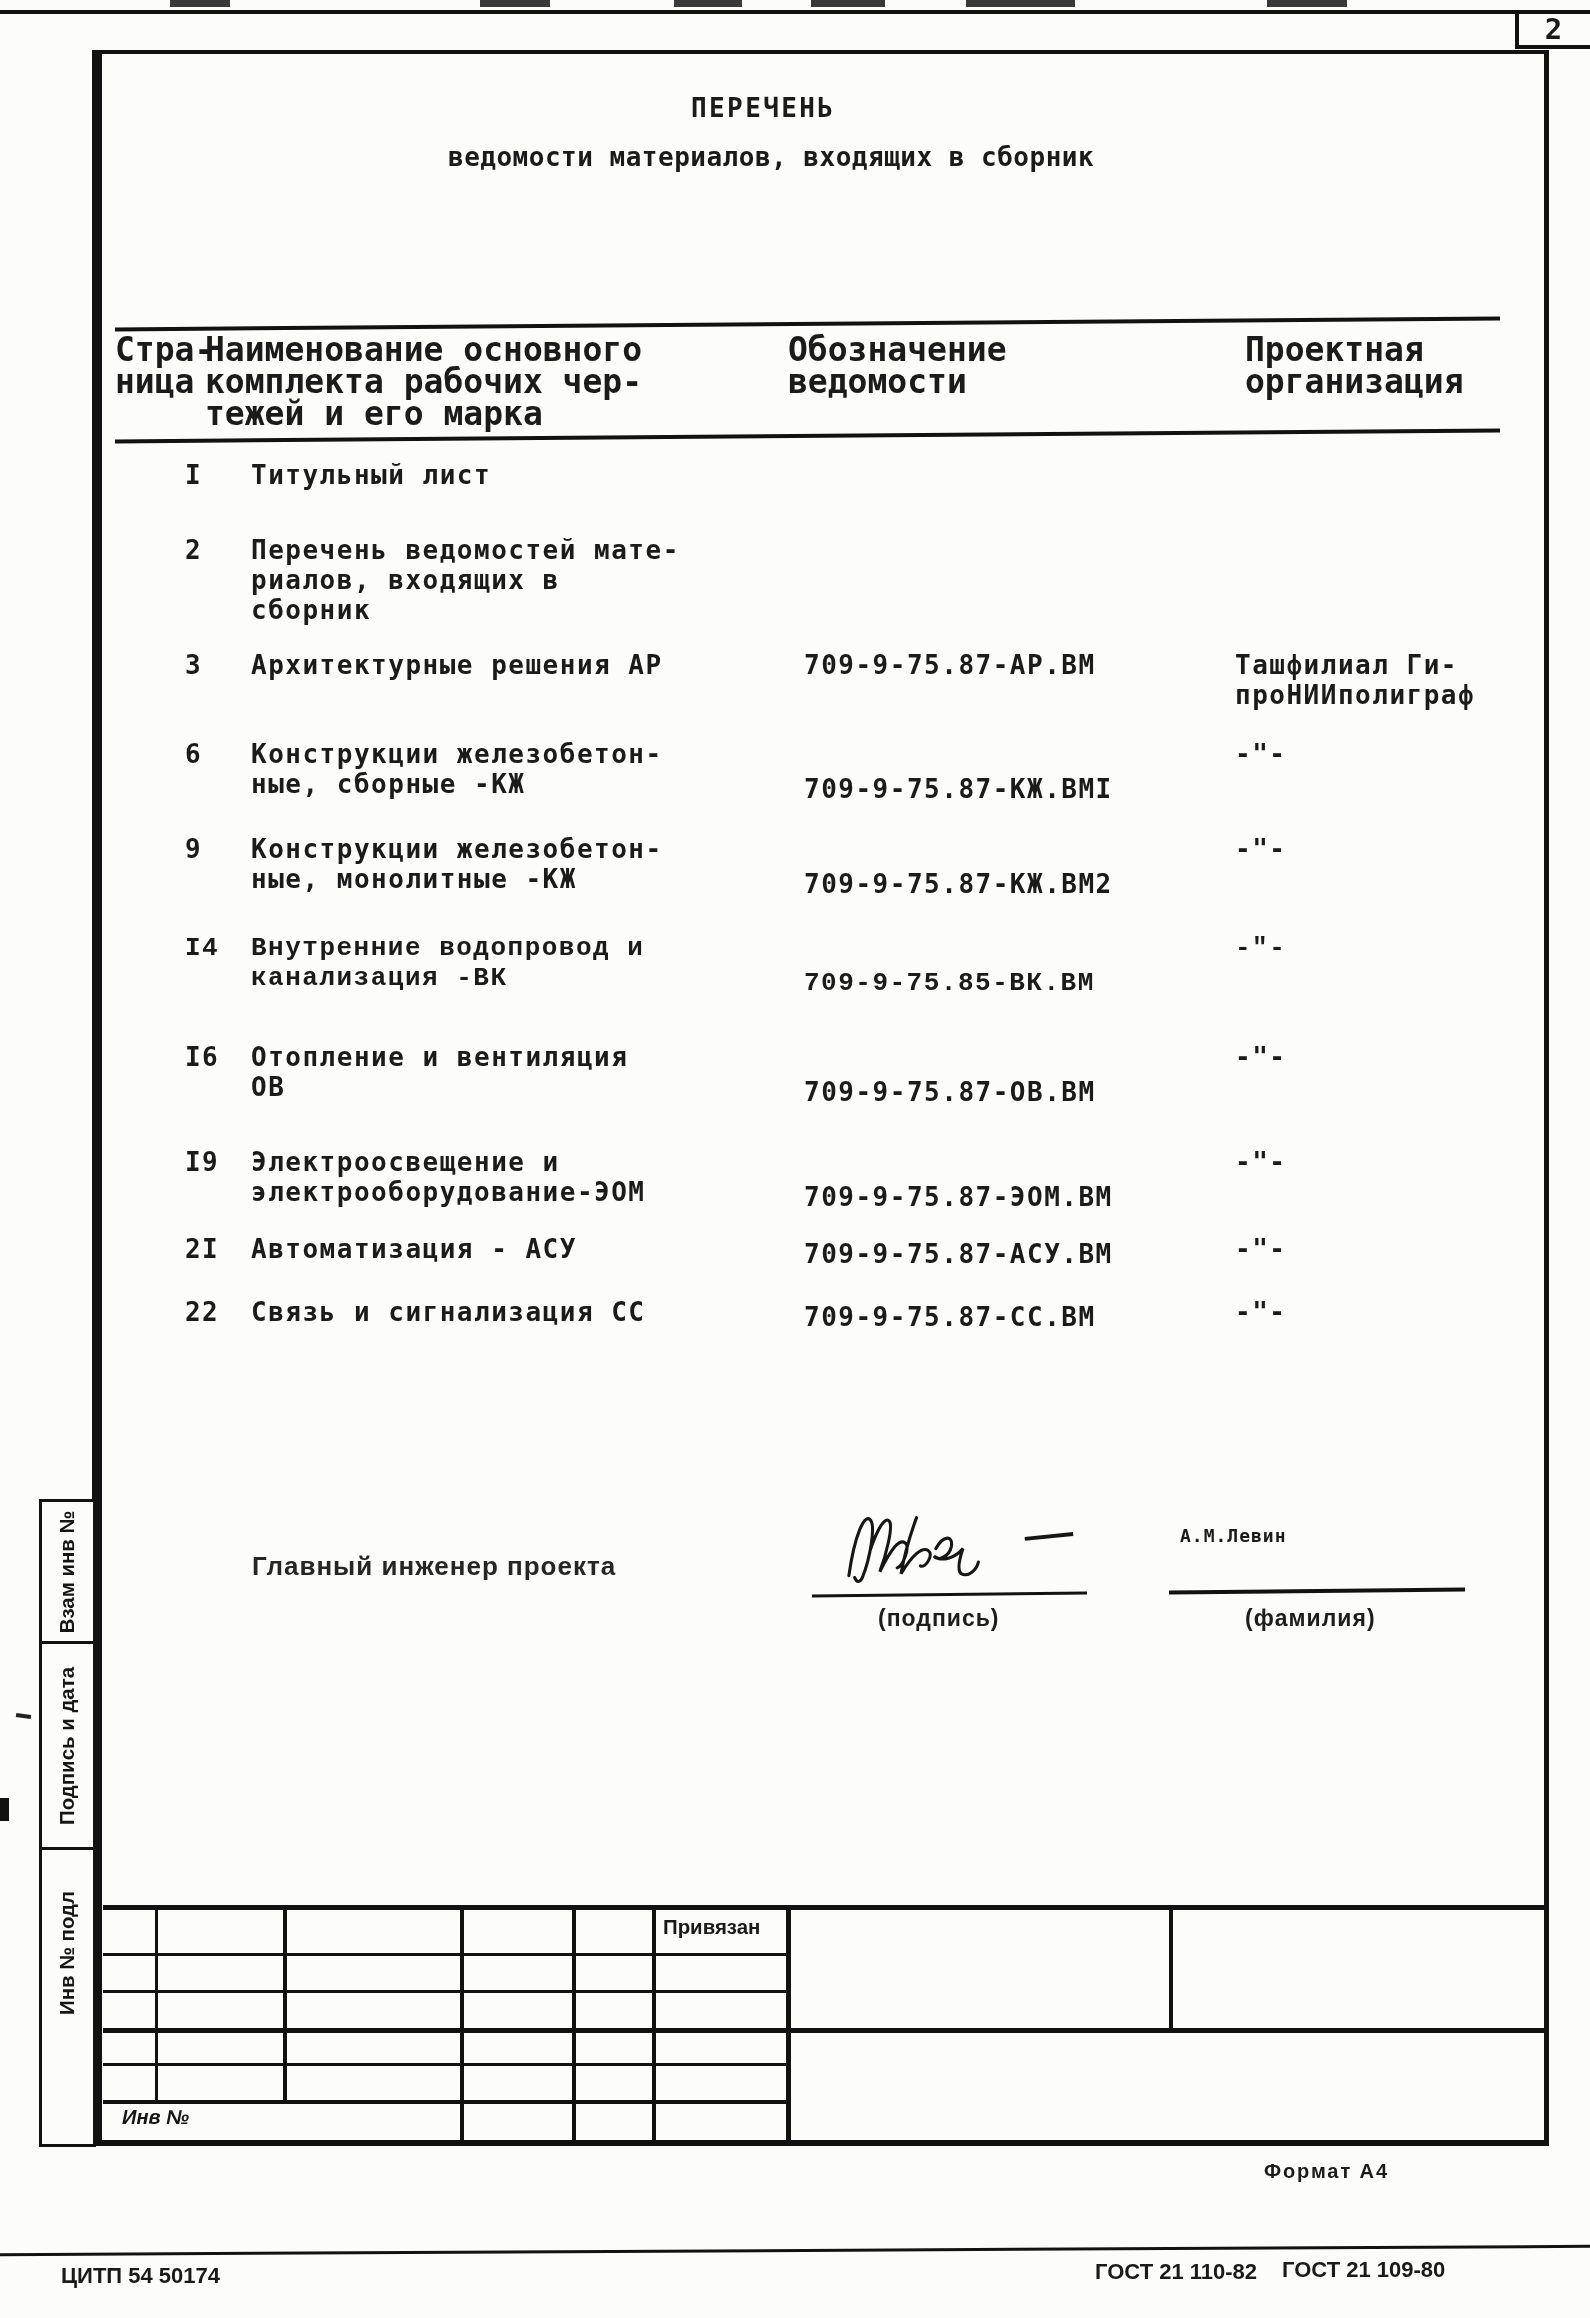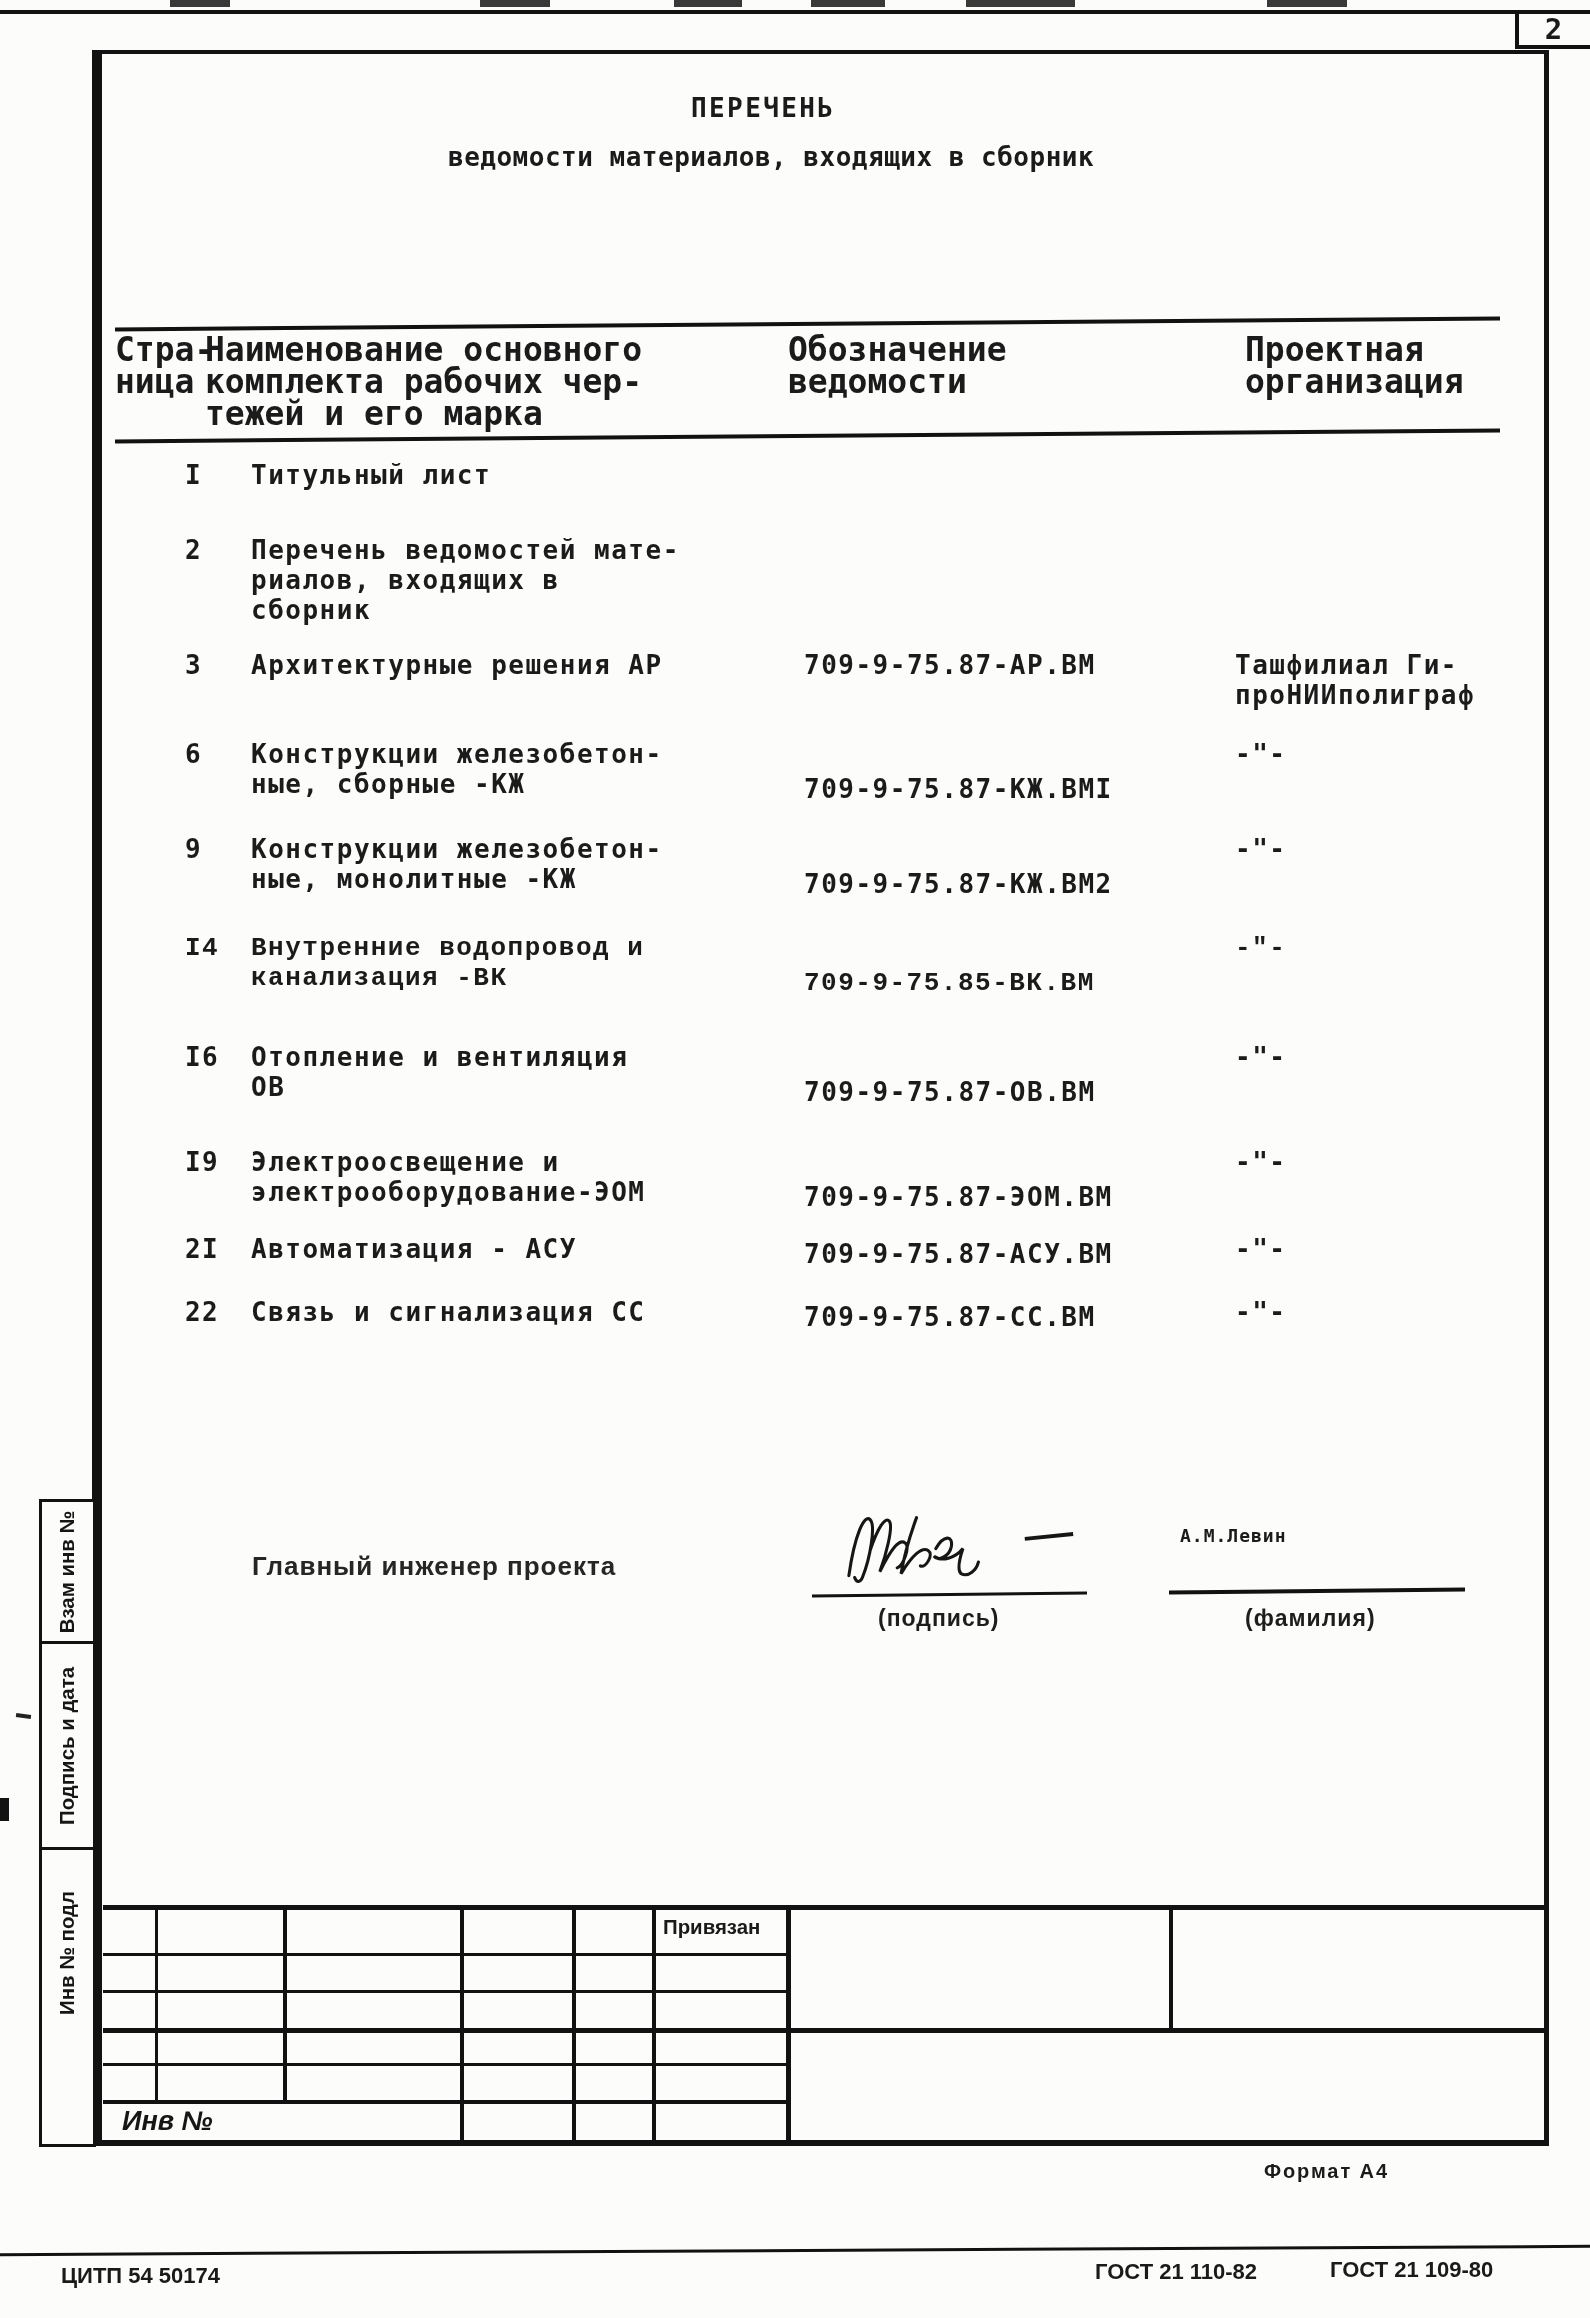--- a/index.html
+++ b/index.html
@@ -99,29 +99,29 @@
   .vl-160{left:155px;height:199px;width:2.9px;}
   .vl-292{left:283px;height:199px;}
   .vl-474{left:460px;height:235px;}
   .vl-589{left:572px;height:235px;}
   .vl-672{left:652px;height:235px;}
   .vl-810{left:786px;height:235px;width:4.9px;}
   .vl-1205{left:1169px;height:126px;}
   .binding{left:663px;top:1916px;font-family:"Liberation Sans",sans-serif;
     font-size:20.4px;font-weight:600;color:#1a1a1a;}
   .inv-label{left:122px;top:2106px;font-family:"Liberation Sans",sans-serif;
-    font-style:italic;font-size:27px;font-weight:bold;color:#161616;}
+    font-style:italic;font-size:20px;font-weight:bold;color:#161616;}
   
   .format-label{left:1264px;top:2160px;font-family:"Liberation Sans",sans-serif;
     font-size:20px;font-weight:bold;letter-spacing:1.9px;}
   .footer-line{left:0;top:2249px;width:1590px;height:2.9px;transform:rotate(-.3deg);}
   .footer-txt{font-family:"Liberation Sans",sans-serif;font-size:22px;font-weight:bold;color:#1a1a1a;}
   .f-left{left:61px;top:2263px;}
   .f-gost1{left:1095px;top:2259px;}
-  .f-gost2{left:1330px;top:2257px;}
+  .f-gost2{left:1282px;top:2257px;}
 </style>
 </head>
 <body>
 
 <div class="page">
 
   <div class="abs smudge" style="left:170px;width:60px;"></div>
   <div class="abs smudge" style="left:480px;width:70px;"></div>
   <div class="abs smudge" style="left:674px;width:68px;"></div>
   <div class="abs smudge" style="left:811px;width:74px;"></div>

